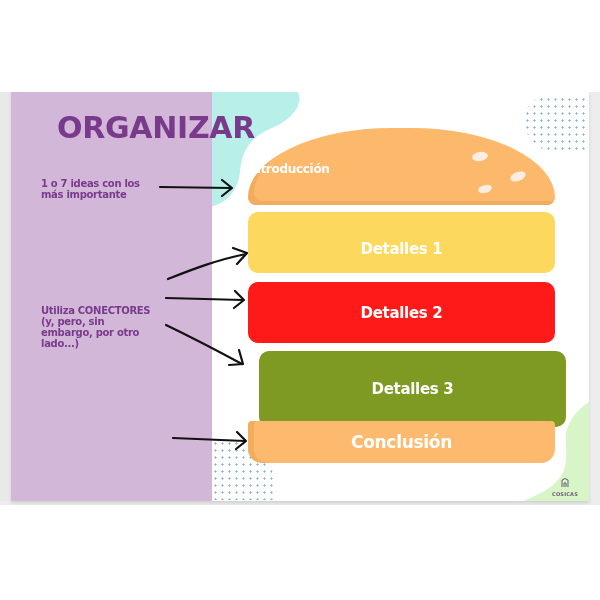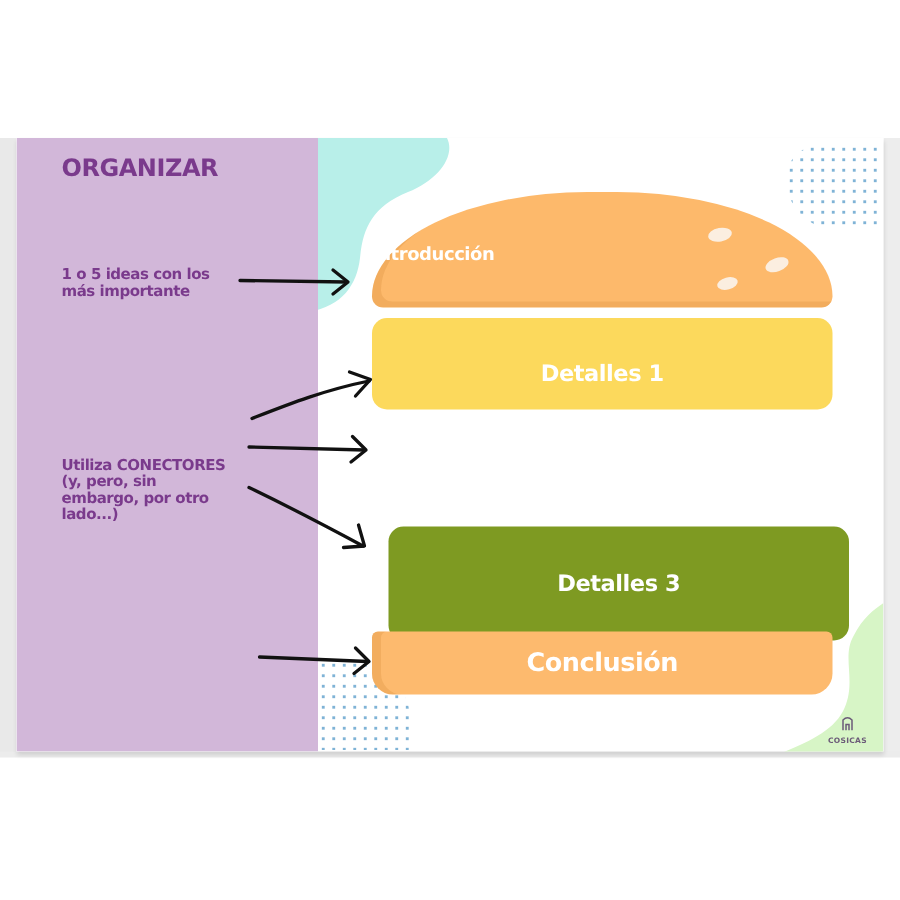--- a/index.html
+++ b/index.html
@@ -23,23 +23,23 @@
   }
   .bottom-edge {
     position: absolute; left: 0; top: 501px; width: 600px; height: 4px;
     background: #ececec;
   }
   .sidebar {
     position: absolute; left: 0; top: 0; width: 201px; height: 409px;
     background: #d2b7d9;
   }
   .title {
-    position: absolute; left: 30px; top: 8px; margin: 0;
+    position: absolute; left: 30px; top: 8px; margin: 16px;
     font-family: "DejaVu Sans", sans-serif; font-weight: bold;
-    font-size: 16px; line-height: 24px; color: #7a3a8c; letter-spacing: -0.3px;
+    font-size: 30px; line-height: 24px; color: #7a3a8c; letter-spacing: -0.3px;
   }
   .note {
     position: absolute; left: 30px; margin: 0;
     font-family: "DejaVu Sans", sans-serif; font-weight: bold;
     font-size: 10px; line-height: 11px; color: #7a3a8c; letter-spacing: -0.3px;
     white-space: pre-line;
   }
   .blob { position: absolute; }
   .dots {
     position: absolute;
@@ -94,36 +94,39 @@
   <svg class="blob" style="left:490px; top:310px;" width="88" height="100" viewBox="0 0 88 100">
     <path d="M88 0 L88 100 L20 100 C40 92 56 84 62 70 C70 52 60 36 68 22 C74 10 82 4 88 0 Z" fill="#d7f5c6"></path>
   </svg>
   <div class="dots" style="left:513px; top:4px; width:62px; height:58px; border-radius: 40% 0 0 60%;"></div>
   <div class="dots" style="left:201px; top:348px; width:62px; height:60px; border-radius: 0 70% 0 0;"></div>
 
   <div class="sidebar"></div>
   <h1 class="title">
     <span>ORGANIZAR</span><br>
   </h1>
-  <p class="note" style="top:86px;">1 o 5 ideas con los
+  <p class="note" style="top:86px;">1 o 7 ideas con los
 más importante</p>
   <p class="note" style="top:213px;">Utiliza CONECTORES
  (y, pero, sin
 embargo, por otro
 lado...)</p>
 
   <div class="bun">
     <span class="seed" style="left:224px; top:24px; width:16px; height:9px; transform:rotate(-10deg);"></span>
     <span class="seed" style="left:262px; top:44px; width:16px; height:9px; transform:rotate(-20deg);"></span>
     <span class="seed" style="left:230px; top:57px; width:14px; height:8px; transform:rotate(-15deg);"></span>
     <div class="bun-label">Introducción</div>
   </div>
 
   <div class="layer" style="top:120px; height:61px; background:#fcd95c;">
     <span class="layer-label" style="font-size:15px;margin-top:12px;">Detalles 1</span>
+  </div>
+  <div class="layer" style="top:190px; height:61px; background:#ff1a1a;">
+    <span class="layer-label" style="font-size:15px;">Detalles 2</span>
   </div>
   <div class="layer" style="top:259px; height:76px; background:#7e9a22;margin-left:11px;">
     <span class="layer-label" style="font-size:15px;">Detalles 3</span>
   </div>
   <div class="layer bottom-bun" style="top:329px; height:42px; background:#fdba6e;">
     <span class="layer-label" style="font-size:17px;">Conclusión</span>
   </div>
 
   <svg class="arrows" width="578" height="409" viewBox="0 0 578 409">
     <g fill="none" stroke="#111" stroke-width="2.2" stroke-linecap="round" stroke-linejoin="round">

